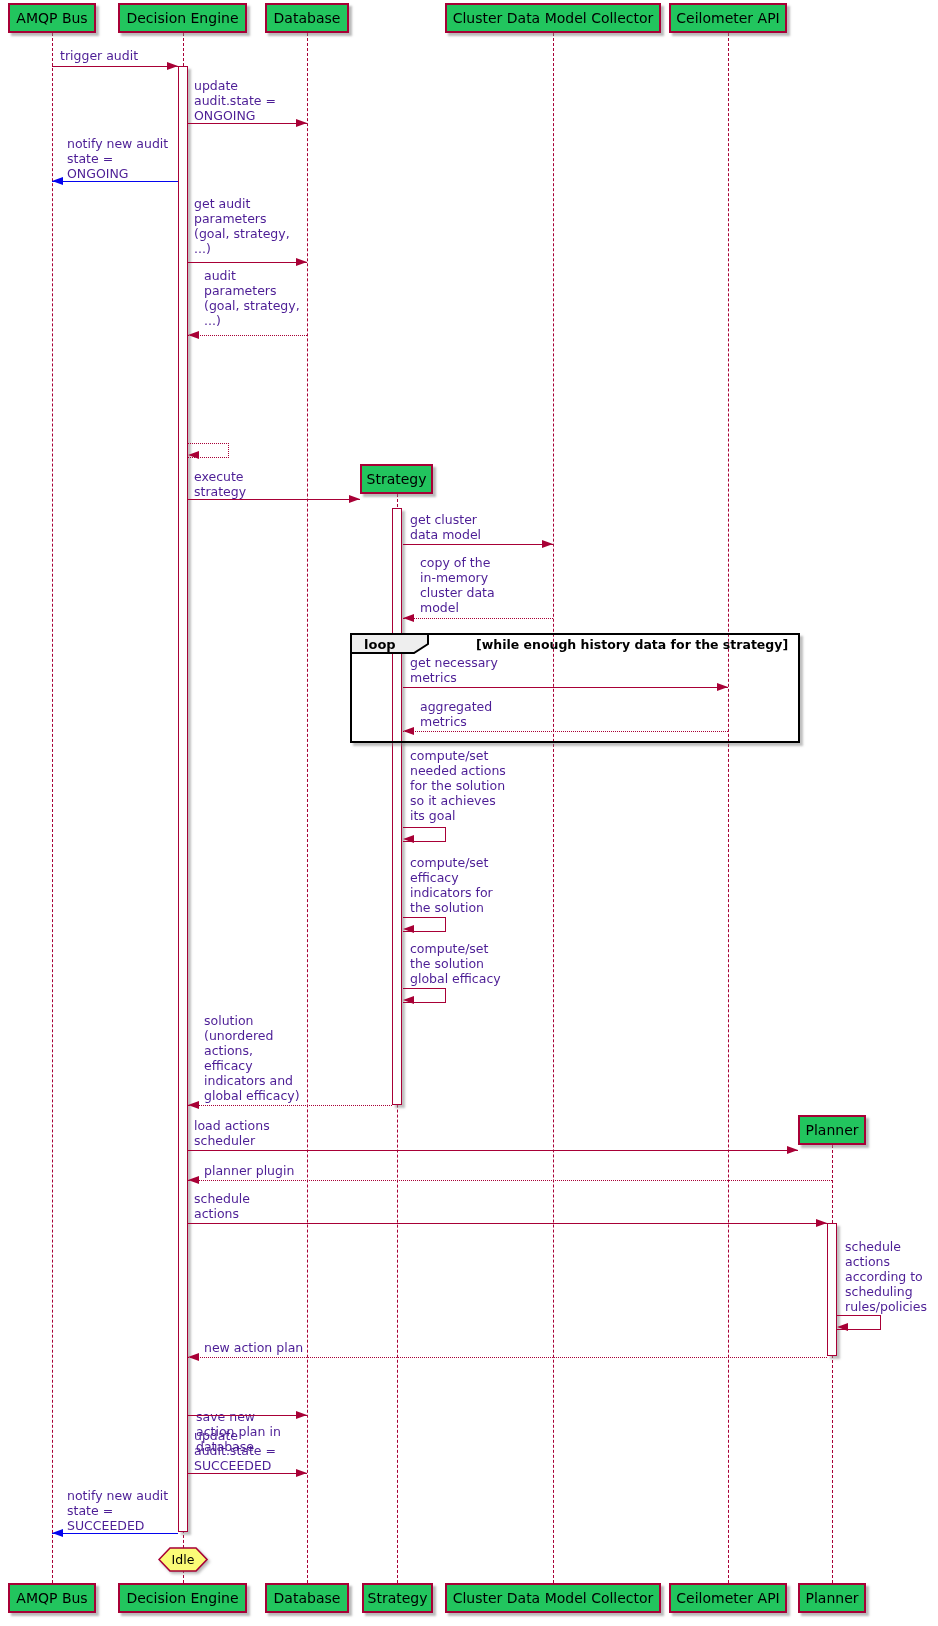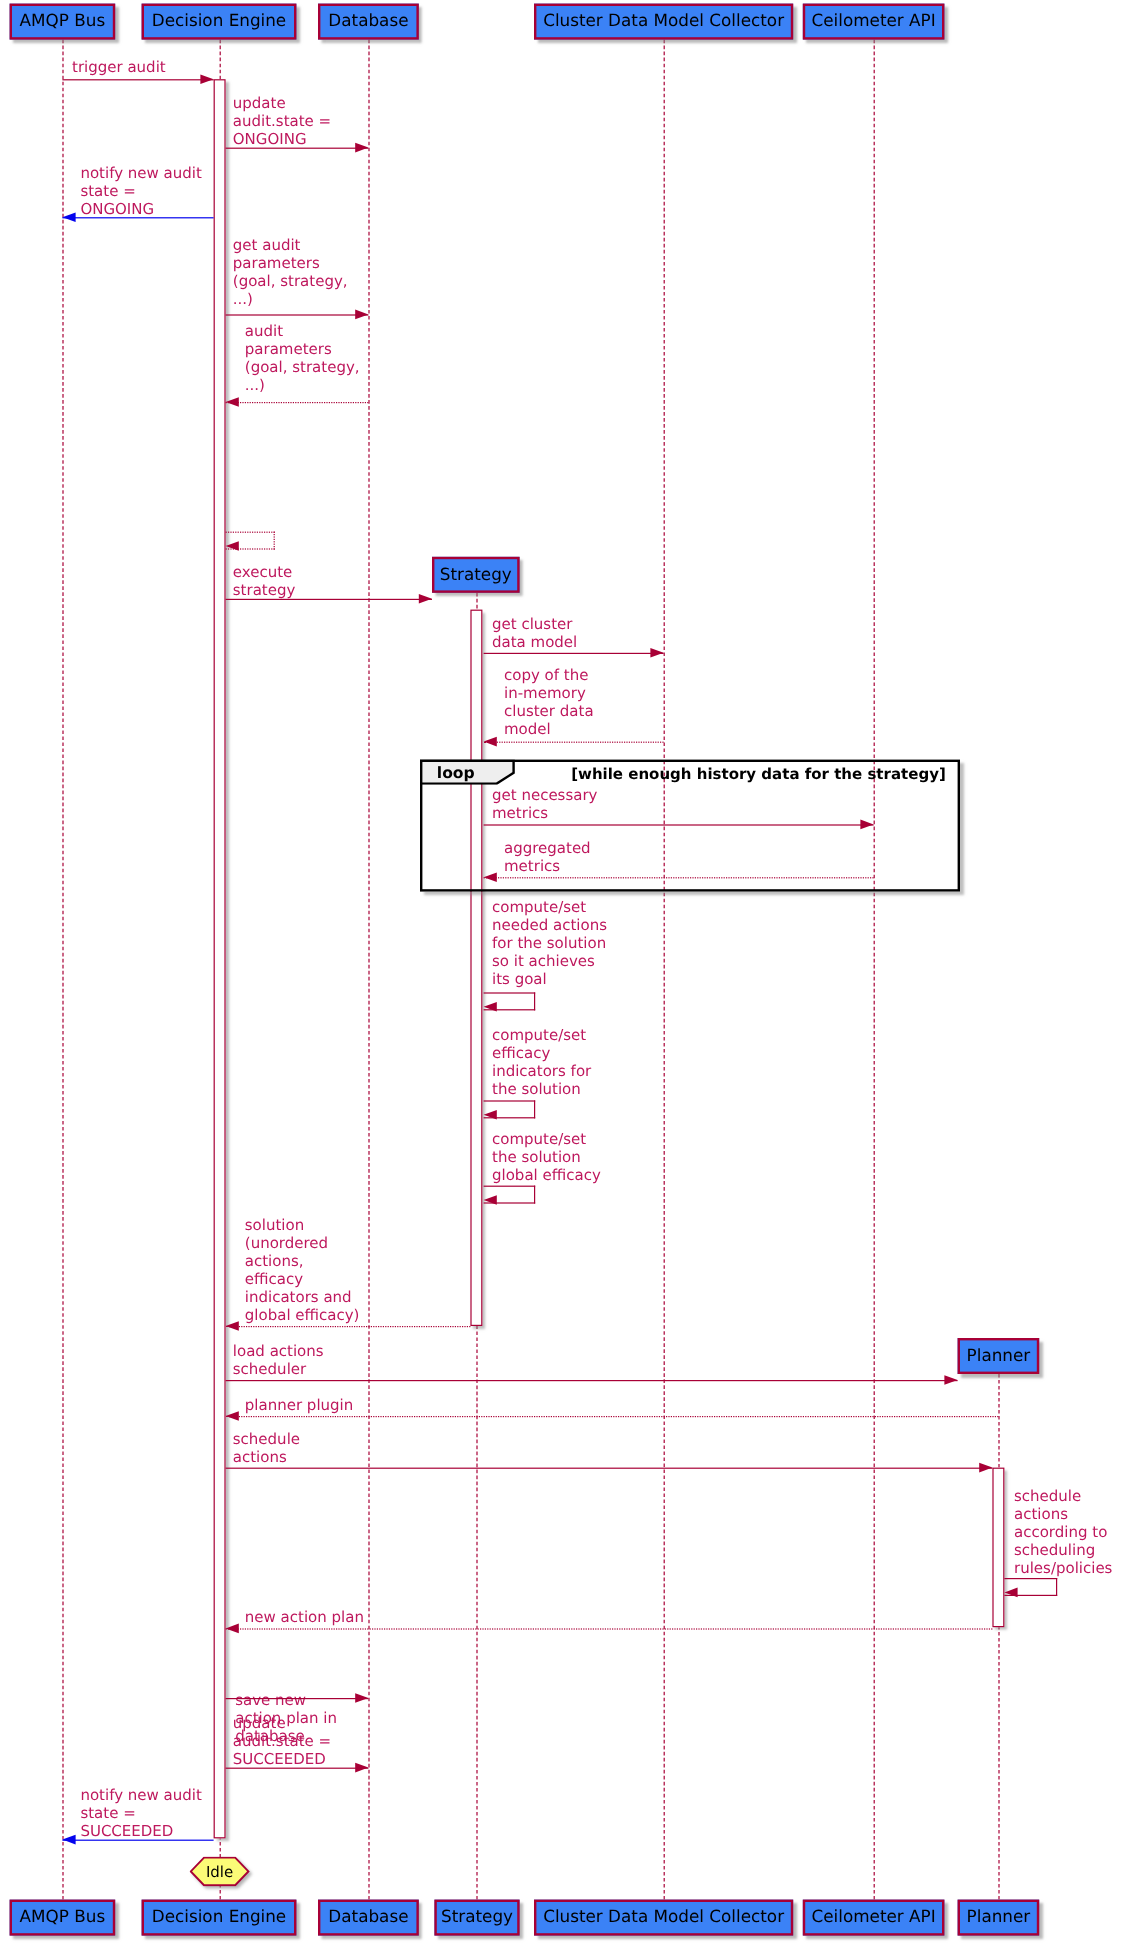--- a/index.html
+++ b/index.html
@@ -5,34 +5,34 @@
   html,body{margin:0;padding:0;background:#ffffff;}
   #diagram{
     position:relative;
     width:938px;height:1626px;
     background:#ffffff;
     font-family:"DejaVu Sans","Liberation Sans",sans-serif;
     overflow:hidden;
   }
   .p-box{
     position:absolute;height:26px;
-    background:#3b82f6;border:2px solid #A80036;
+    background:#22c55e;border:2px solid #A80036;
     box-shadow:3px 3px 2px rgba(130,130,130,.55);
     display:flex;align-items:center;justify-content:center;
     font-size:14px;color:#000;white-space:nowrap;
   }
   .lifeline{position:absolute;width:0;border-left:1.4px dashed #A80036;}
   .act{
     position:absolute;width:8px;background:#ffffff;
     border:1.5px solid #A80036;
     box-shadow:2.5px 2.5px 2px rgba(130,130,130,.5);
   }
   .lbl{
     position:absolute;font-size:12.5px;line-height:15px;
-    white-space:pre-line;color:#be185d;
+    white-space:pre-line;color:#4c1d95;
   }
   .ln{position:absolute;height:0;}
   .ln.solid{border-top:1.6px solid #A80036;}
   .ln.dotted{border-top:1.3px dotted #A80036;}
   .ln.blueln{border-top:1.7px solid #0404EE;}
   .ah{position:absolute;width:0;height:0;
     border-top:4.5px solid transparent;border-bottom:4.5px solid transparent;}
   .ah.r{border-left:11px solid #A80036;}
   .ah.l{border-right:11px solid #A80036;}
   .ah.bl{border-right-color:#0404EE;}

